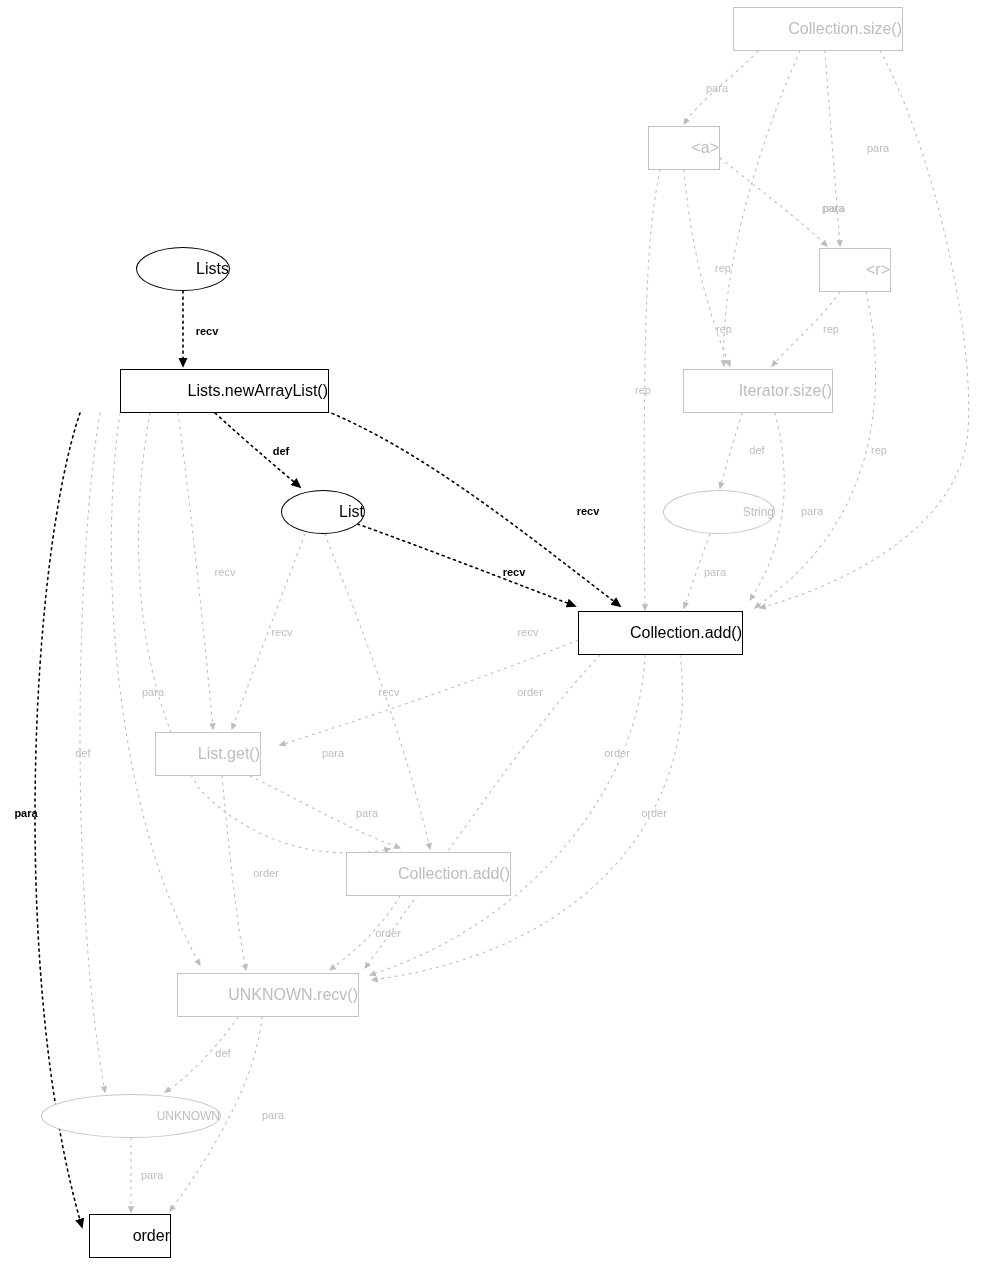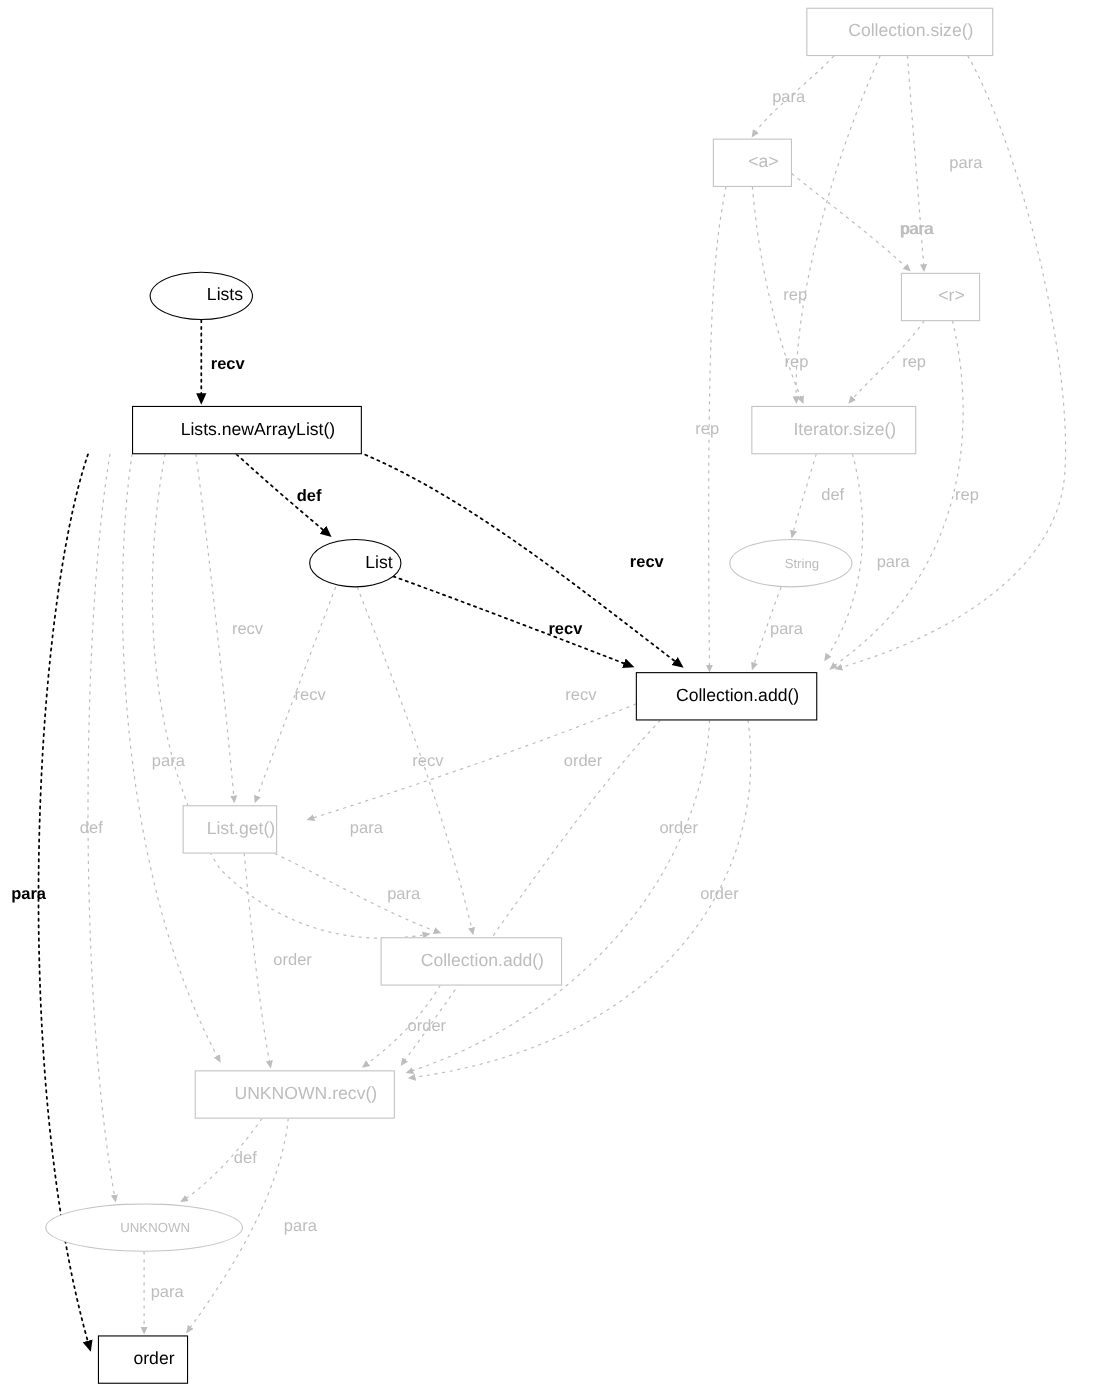--- a/index.html
+++ b/index.html
@@ -21,21 +21,21 @@
     position: absolute;
     left: 0;
     top: 0;
     width: 995px;
     height: 1267px;
   }
   .node {
     position: absolute;
     display: flex;
     align-items: center;
-    justify-content: center;
+    justify-content: flex-end;
     box-sizing: border-box;
     white-space: nowrap;
     padding-left: 20px;
   }
   .node-label {
     line-height: 1;
   }
   
   .node.box.active {
     border: 1.6px solid #000000;
@@ -68,21 +68,21 @@
     border: 1.2px solid #c4c4c4;
     border-radius: 50%;
     background: #ffffff;
   }
   .node.ellipse.dim .node-label {
     color: #bdbdbd;
     font-size: 12px;
   }
   .edge-label {
     position: absolute;
-    font-size: 15px;
+    font-size: 11px;
     line-height: 1;
     white-space: nowrap;
     transform: translate(-50%, -50%);
   }
   .edge-label.active {
     color: #000000;
     font-weight: bold;
   }
   .edge-label.dim {
     color: #bdbdbd;
@@ -161,21 +161,21 @@
       </div>
       <div class="node box active" style="left: 78px; top: 369px; width: 209px; height: 44px; margin-left: 42px;">
         <span class="node-label">Lists.newArrayList()</span>
       </div>
       <div class="node ellipse active" style="left: 281px; top: 490px; width: 84px; height: 44px;">
         <span class="node-label">List</span>
       </div>
       <div class="node box active" style="left: 578px; top: 611px; width: 165px; height: 44px;">
         <span class="node-label">Collection.add()</span>
       </div>
-      <div class="node box dim" style="left: 166px; top: 732px; width: 86px; height: 44px;">
+      <div class="node box dim" style="left: 155px; top: 732px; width: 106px; height: 44px;">
         <span class="node-label">List.get()</span>
       </div>
       <div class="node box dim" style="left: 346px; top: 852px; width: 165px; height: 44px;">
         <span class="node-label">Collection.add()</span>
       </div>
       <div class="node box dim" style="left: 177px; top: 973px; width: 182px; height: 44px;">
         <span class="node-label">UNKNOWN.recv()</span>
       </div>
       <div class="node ellipse dim" style="left: 41px; top: 1094px; width: 180px; height: 44px;">
         <span class="node-label">UNKNOWN</span>

